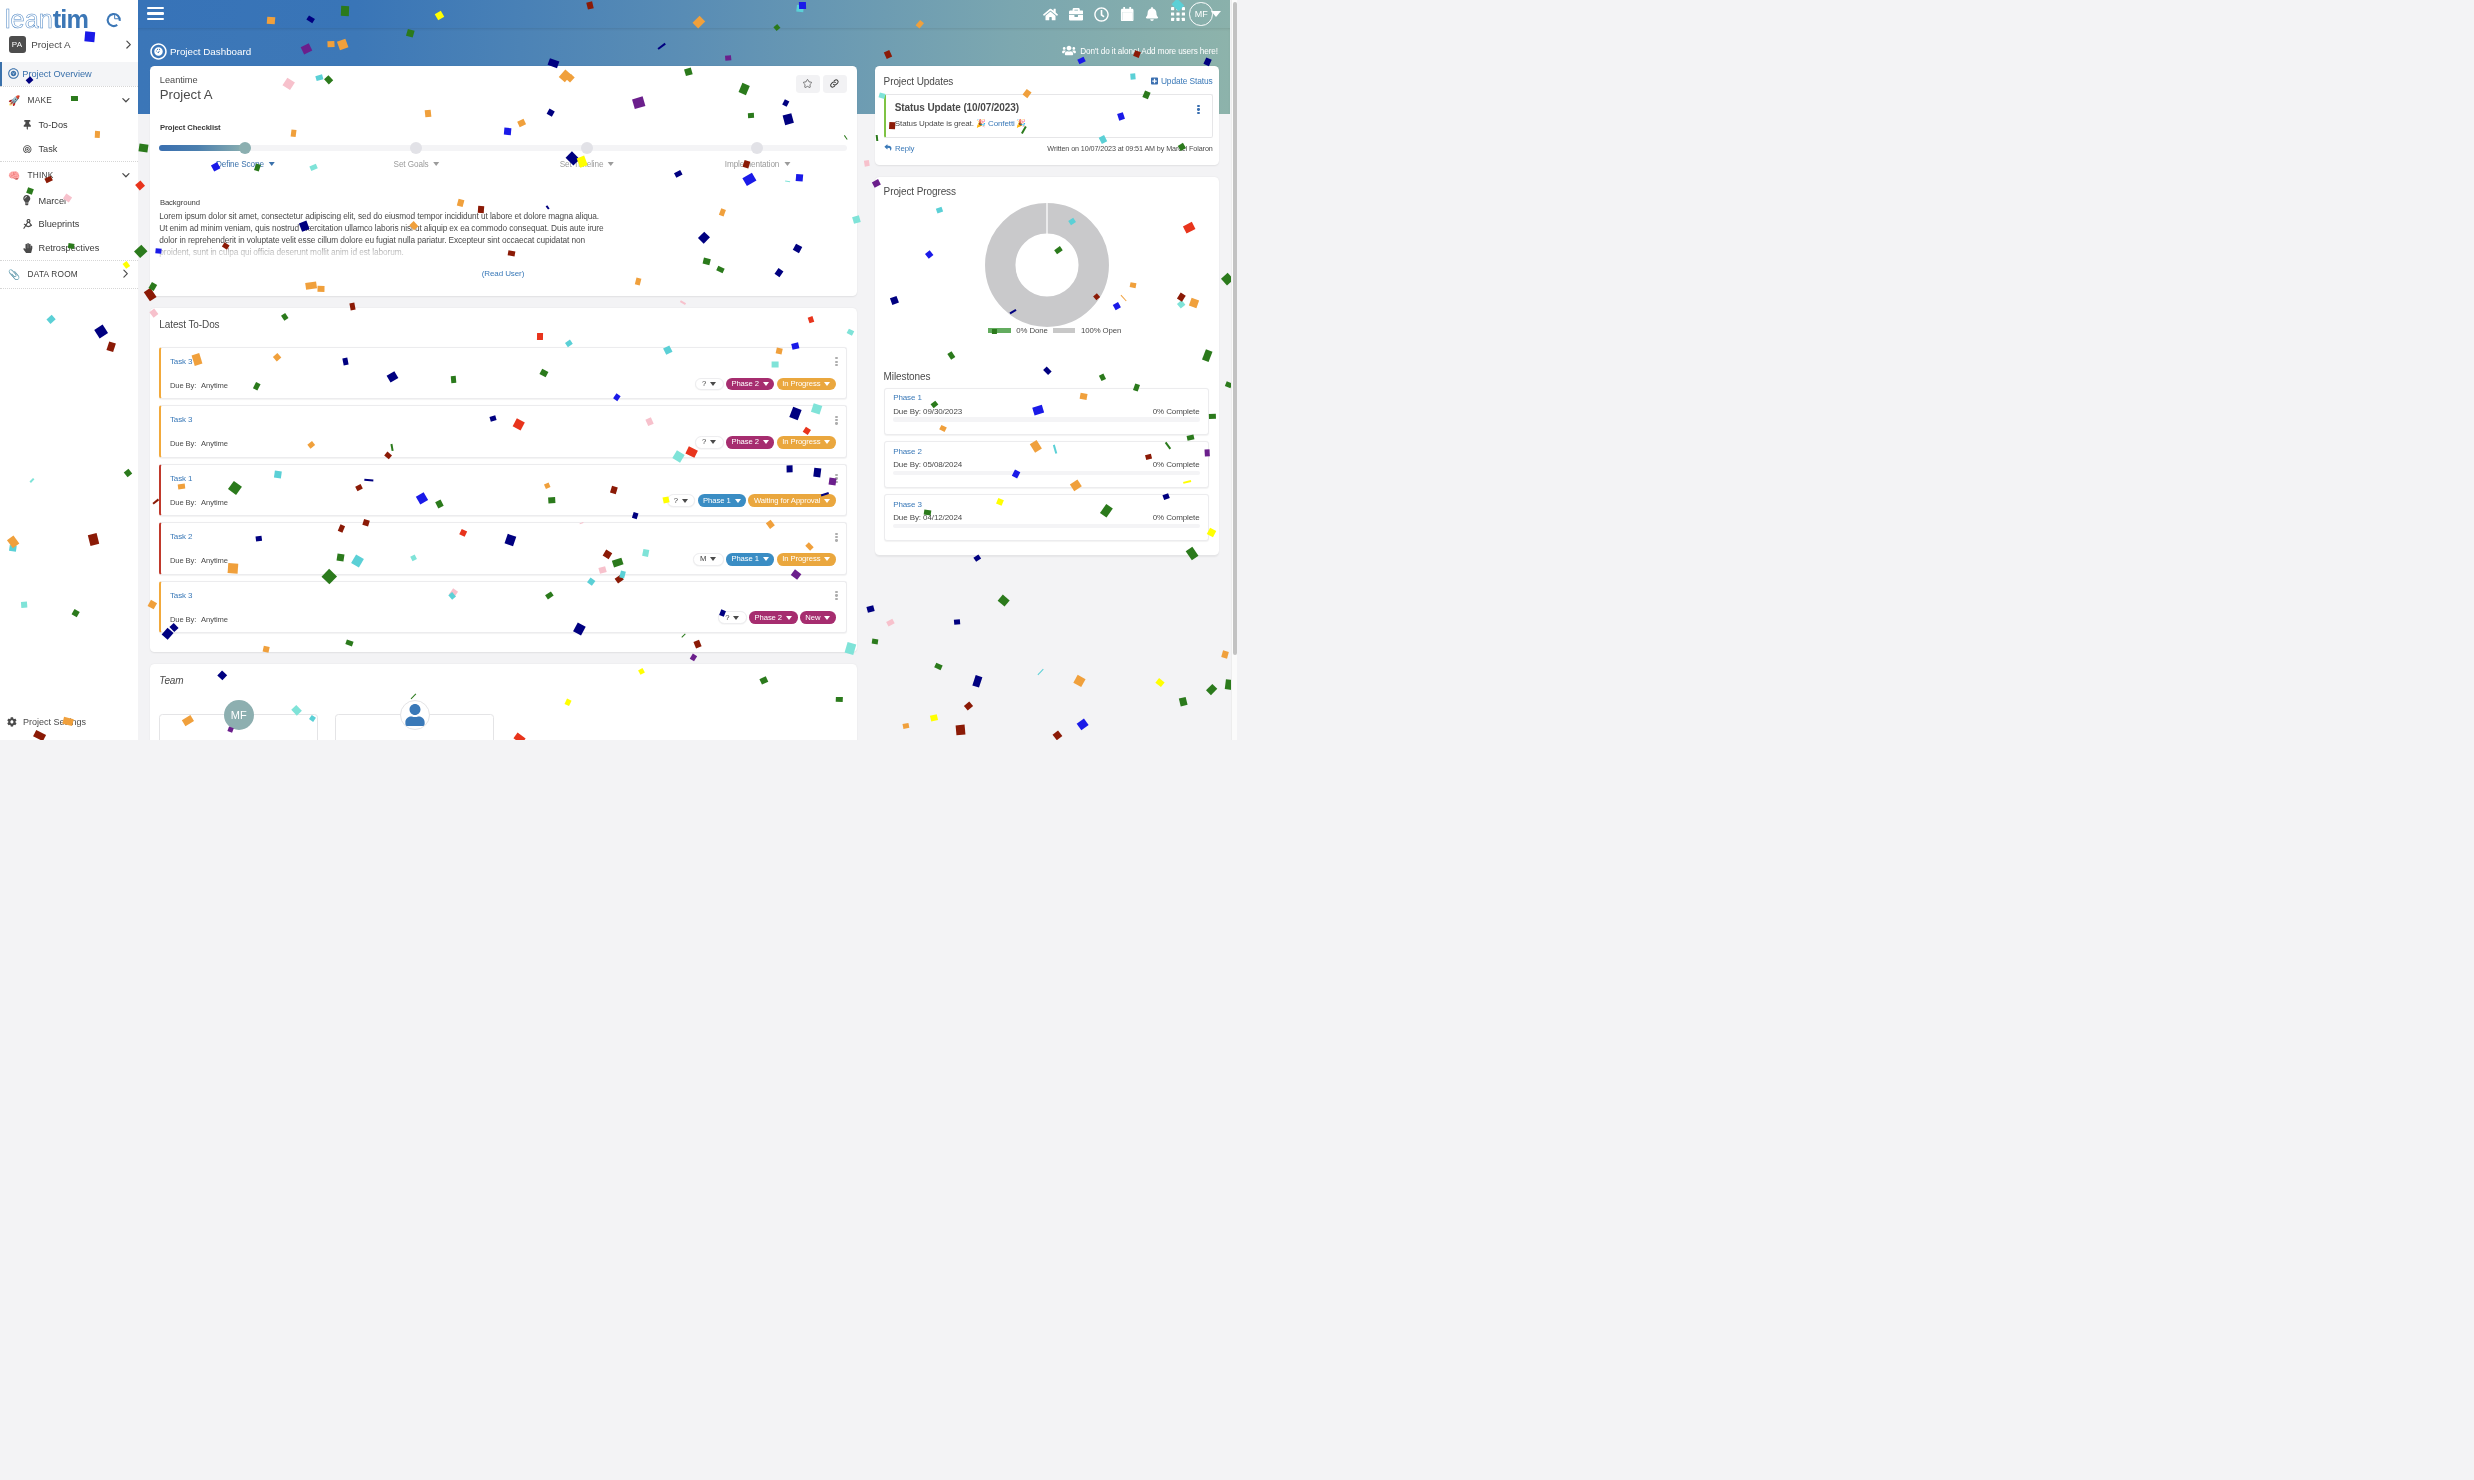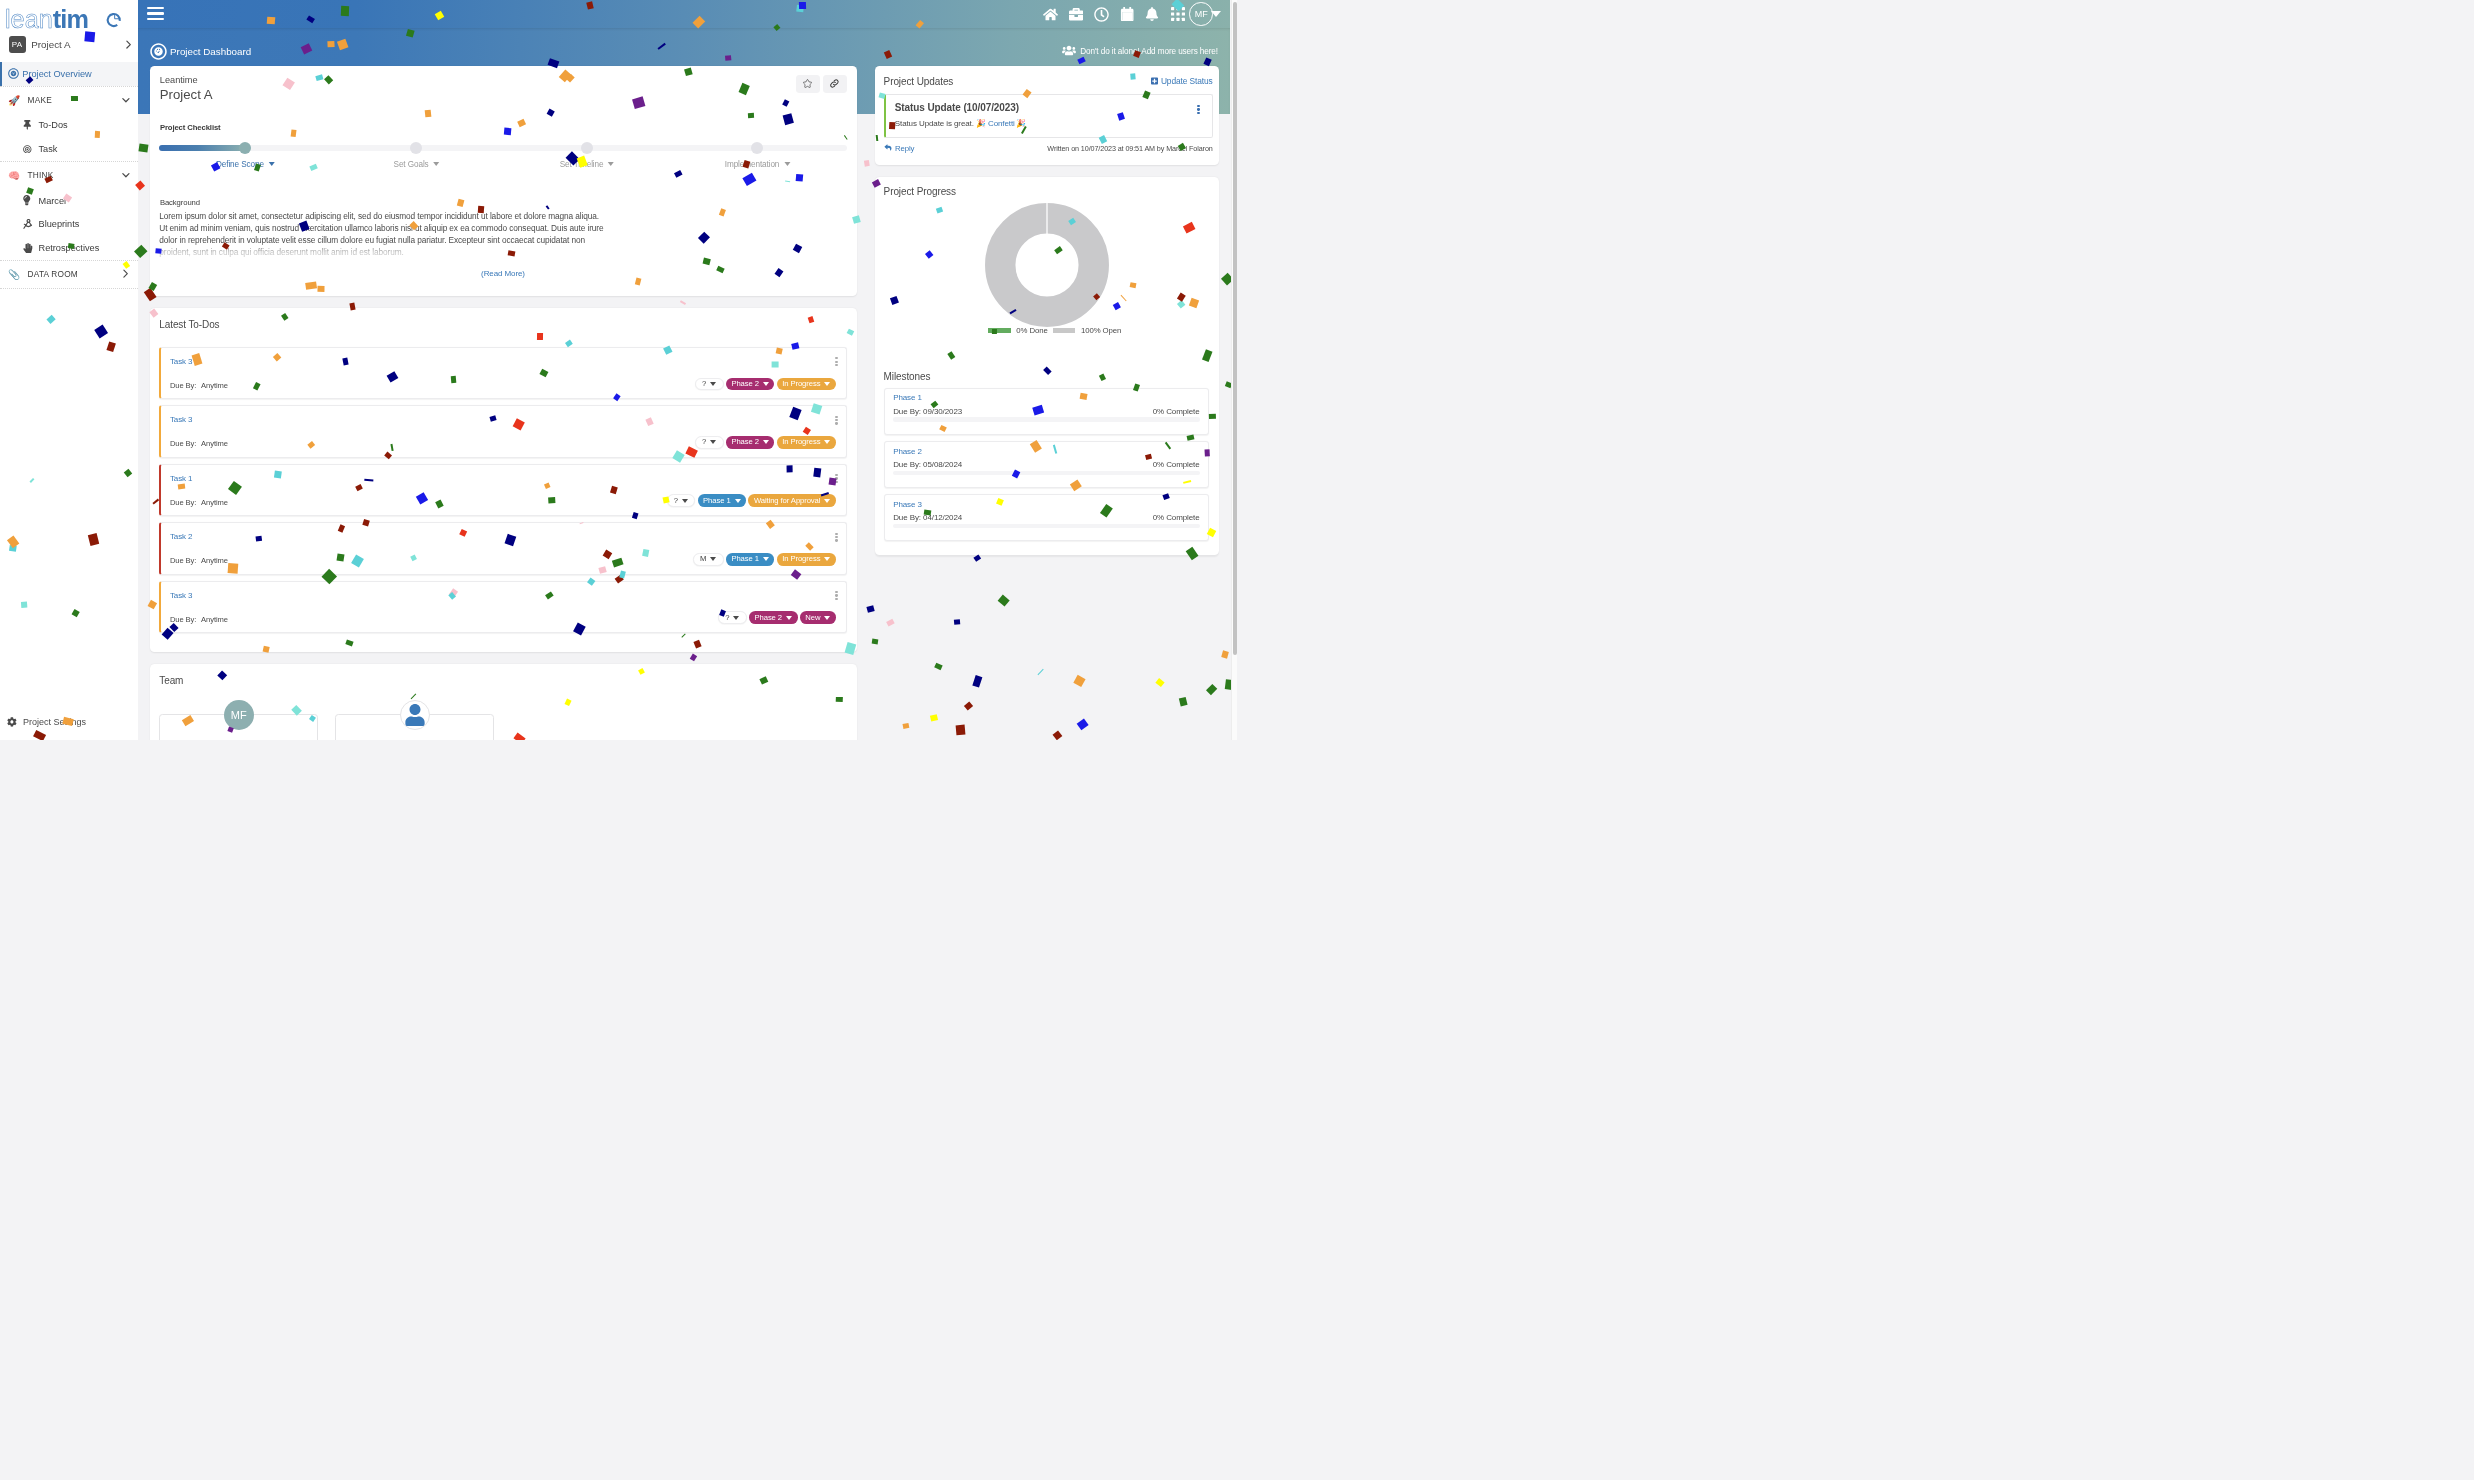--- a/index.html
+++ b/index.html
@@ -92,21 +92,21 @@
 .tag{height:12.6px;border-radius:6.3px;display:flex;align-items:center;padding:0 5.5px;font-size:7.7px;letter-spacing:-0.1px;color:#fff;gap:4px;white-space:nowrap;line-height:1;}
 .tag.ghost{background:#fff;border:0.6px solid #ededef;color:#3b3b3b;padding:0 6.3px;box-shadow:0 0.6px 1.1px rgba(0,0,0,.06);}
 .tag .cd{width:0;height:0;border-left:3.2px solid transparent;border-right:3.2px solid transparent;border-top:4px solid #fff;}
 .tag.ghost .cd{border-top-color:#4a4a4a;}
 .kebab{display:flex;flex-direction:column;gap:1.1px;align-items:center;justify-content:center;width:11.5px;}
 .kebab i{width:2.3px;height:2.3px;border-radius:50%;background:#adadad;display:block;}
 .kebab.blue i{background:#3a6fb0;width:2.3px;height:2.3px;}
 .todo-kebab{position:absolute;right:3.4px;top:9.5px;}
 
 .teamcard{padding:11px 9.8px 15px 9.8px;}
-.teamcard .card-title{margin-bottom:28px;}
+.teamcard .card-title{margin-bottom:28px;font-style:italic;}
 .team-grid{display:flex;gap:17px;}
 .team-tile{width:159px;height:70px;border:0.6px solid #e4e4e6;border-radius:3.4px;display:flex;flex-direction:column;align-items:center;justify-content:flex-start;padding-top:23px;position:relative;}
 .team-av{position:absolute;top:-15px;left:50%;transform:translateX(-50%);width:30px;height:30px;border-radius:50%;background:#8dafb0;color:#fff;font-size:11px;display:flex;align-items:center;justify-content:center;}
 .team-av.inv{background:#fff;border:0.6px solid #e4e4e6;}
 .team-nm{font-size:8px;letter-spacing:-0.1px;color:#4a4a4a;}
 .inv-nm{color:#3a79b8;}
 
 .ucard{padding:9.8px 6.3px 12.6px 8.6px;margin-bottom:12px;}
 .u-head{display:flex;justify-content:space-between;align-items:center;}
 .u-action{display:flex;align-items:center;gap:2.9px;font-size:8.4px;letter-spacing:-0.1px;color:#3a79b8;cursor:pointer;}
@@ -382,21 +382,21 @@
                 <span>Set Timeline</span>
                 <i class="dn"></i>
               </div>
           <div class="cl-step">
                 <span>Implementation</span>
                 <i class="dn"></i>
               </div>
         </div>
         <div class="bg-label">Background</div>
         <div class="bg-text">Lorem ipsum dolor sit amet, consectetur adipiscing elit, sed do eiusmod tempor incididunt ut labore et dolore magna aliqua. Ut enim ad minim veniam, quis nostrud exercitation ullamco laboris nisi ut aliquip ex ea commodo consequat. Duis aute irure dolor in reprehenderit in voluptate velit esse cillum dolore eu fugiat nulla pariatur. Excepteur sint occaecat cupidatat non proident, sunt in culpa qui officia deserunt mollit anim id est laborum.</div>
-        <div class="readmore-wrap"><a class="readmore">(Read More)</a></div>
+        <div class="readmore-wrap"><a class="readmore">(Read User)</a></div>
       </div>
     </div>
 
     <div class="card tcard">
       <div class="card-title">Latest To-Dos</div>
       <div id="todo-list">
             <div class="todo" style="border-left-color: rgb(242, 169, 59);">
               <div class="todo-t">Task 3</div>
               <span class="kebab todo-kebab">
                 <i></i>

